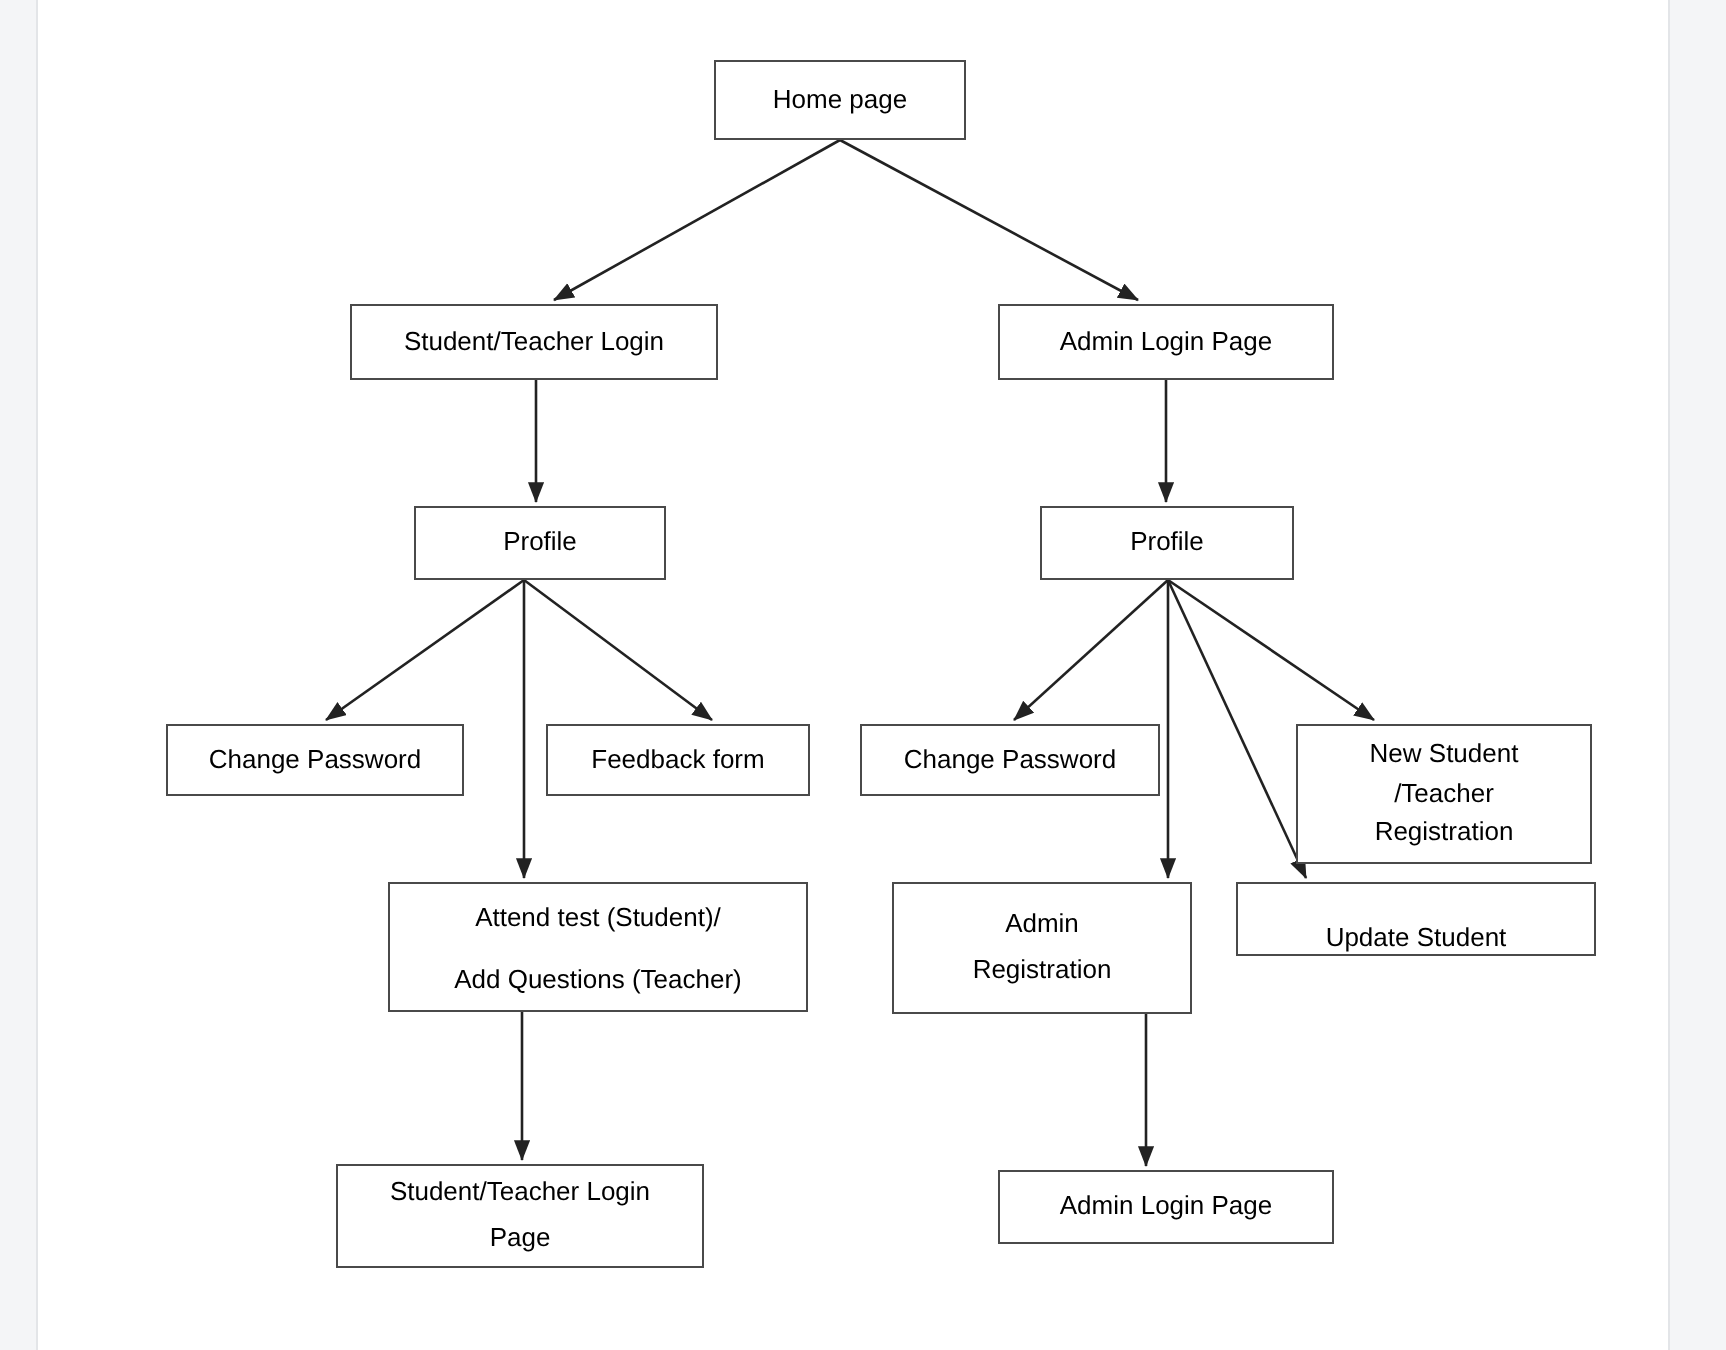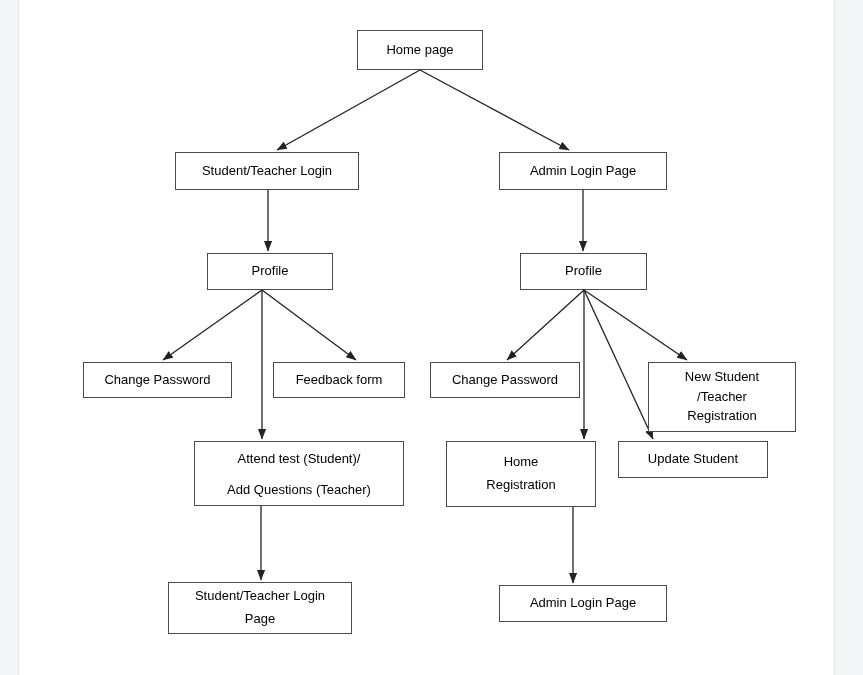--- a/index.html
+++ b/index.html
@@ -115,24 +115,24 @@
       <div class="node three-line" style="left: 648px; top: 362px; width: 148px; height: 70px; border-color: rgb(74, 74, 74);">
         <span class="ln">New Student</span>
         <span class="ln">/Teacher</span>
         <span class="ln">Registration</span>
       </div>
       <div class="node two-line" style="left: 158px; top: 441px; width: 210px; height: 65px; border-color: rgb(74, 74, 74); margin-left: 36px;">
         <span class="ln">Attend test (Student)/</span>
         <span class="ln">Add Questions (Teacher)</span>
       </div>
       <div class="node tight" style="left: 446px; top: 441px; width: 150px; height: 66px; border-color: rgb(74, 74, 74);">
-        <span class="ln">Home</span>
+        <span class="ln">Admin</span>
         <span class="ln">Registration</span>
       </div>
-      <div class="node" style="left: 618px; top: 441px; width: 150px; height: 37px; border-color: rgb(74, 74, 74);">
+      <div class="node" style="left: 618px; top: 441px; width: 180px; height: 37px; border-color: rgb(74, 74, 74); justify-content: flex-end;">
         <span class="ln">Update Student</span>
       </div>
       <div class="node tight" style="left: 168px; top: 582px; width: 184px; height: 52px; border-color: rgb(74, 74, 74);">
         <span class="ln">Student/Teacher Login</span>
         <span class="ln">Page</span>
       </div>
       <div class="node" style="left: 499px; top: 585px; width: 168px; height: 37px; border-color: rgb(74, 74, 74);">
         <span class="ln">Admin Login Page</span>
       </div>
     </div>

